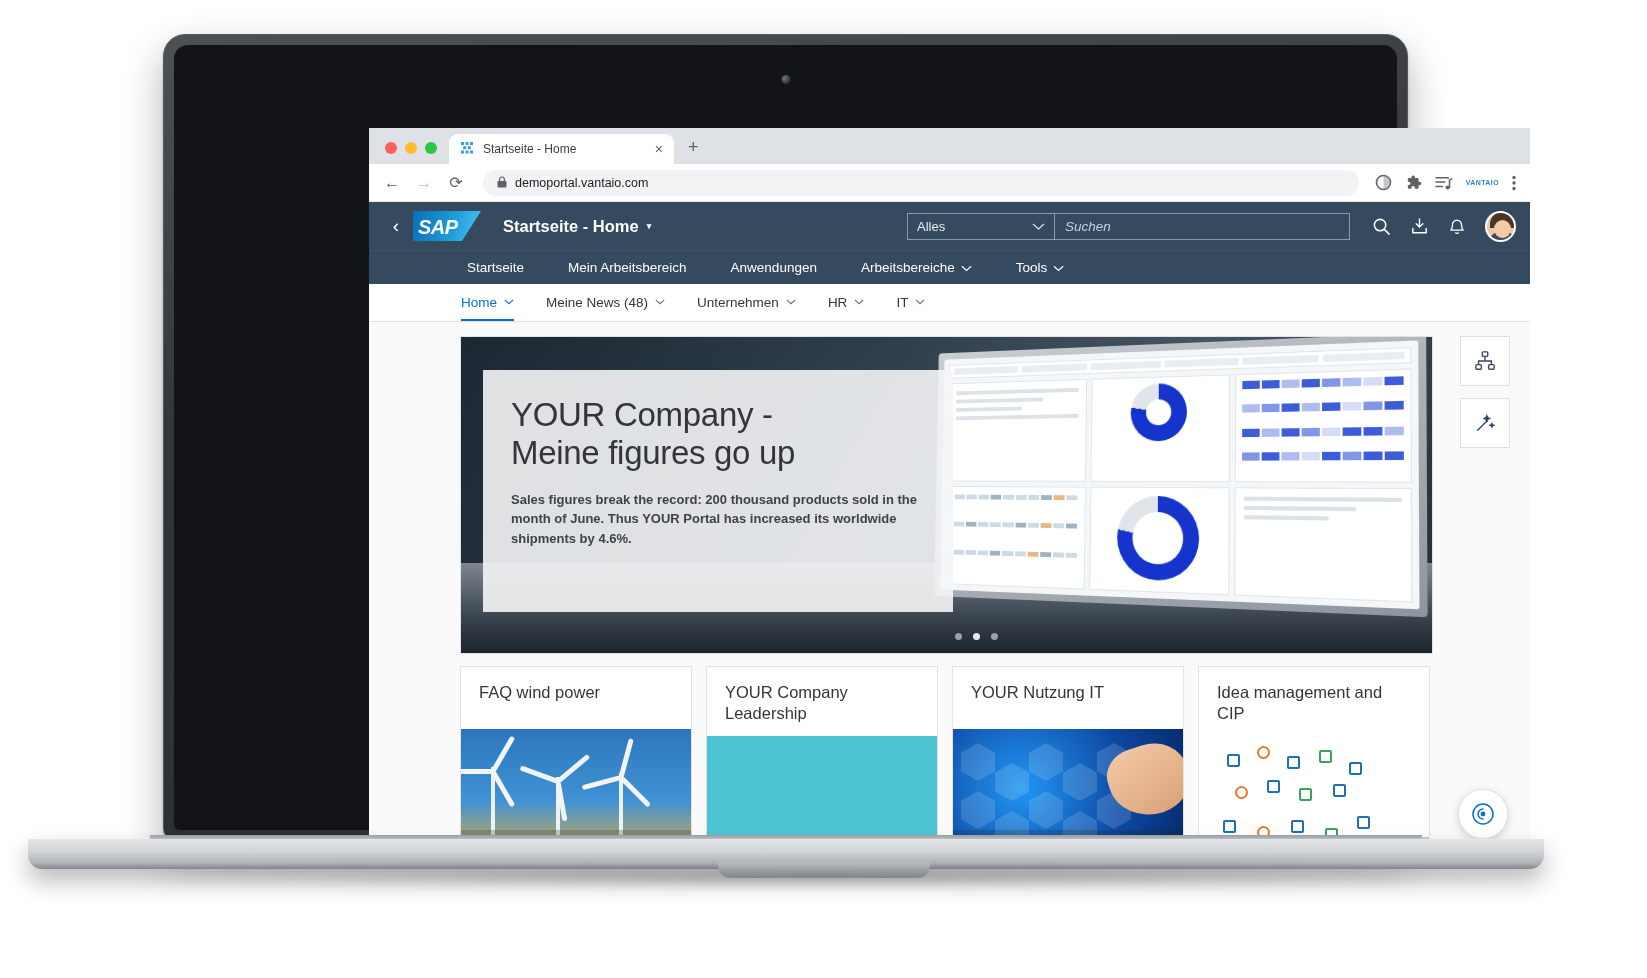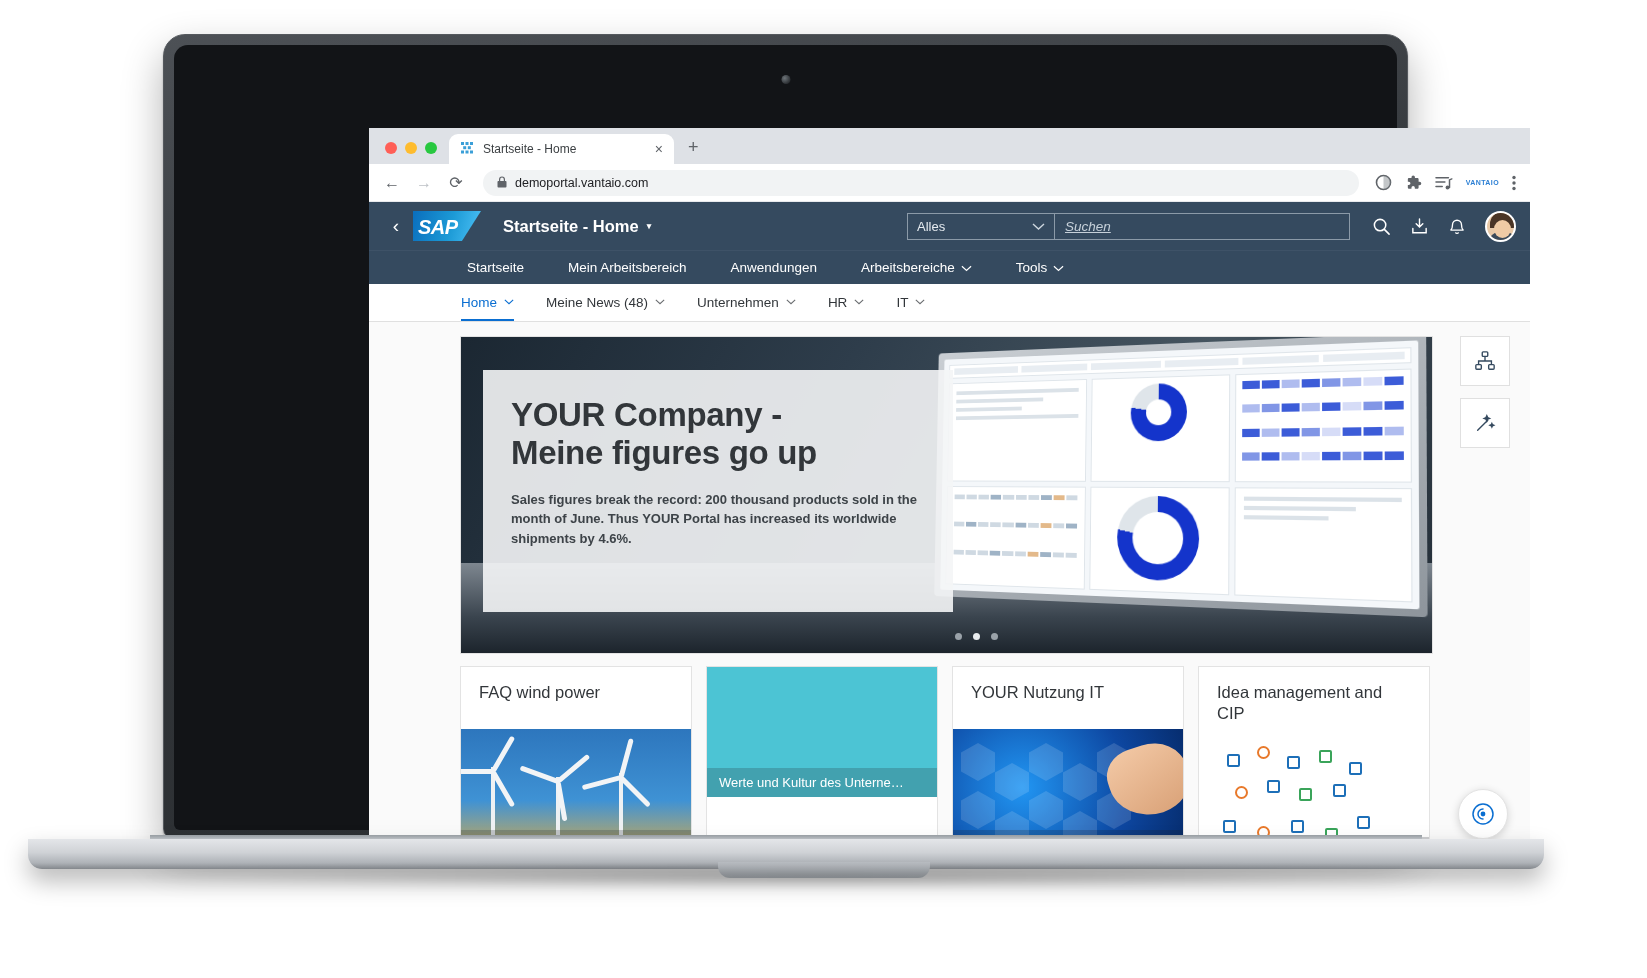--- a/index.html
+++ b/index.html
@@ -126,21 +126,21 @@
 
   .search-wrap { margin-left: auto; display:flex; align-items:center; gap: 0; }
   .scope-select {
     width: 148px; height: 27px; background:#354a5f; border: 1px solid #8b9aa8;
     color:#e6ebf0; font-size: 13px; display:flex; align-items:center;
     justify-content: space-between; padding: 0 9px; cursor:pointer;
   }
   .search-input {
     width: 295px; height: 27px; background:#354a5f; border:1px solid #8b9aa8;
     border-left: none; color:#c6d0d9; font-size: 13.5px; font-style: italic;
-    padding: 0 10px; display:flex; align-items:center;text-decoration:underline;
+    padding: 0 10px; display:flex; align-items:center;
   }
   .hdr-icons { display:flex; align-items:center; gap: 19px; margin-left: 22px; }
   .hdr-ic { color:#fff; cursor:pointer; display:flex; }
   .avatar {
     width: 31px; height: 31px; border-radius:50%; overflow:hidden;
     border: 2px solid #fff; background: #e8c9a8; position: relative; cursor:pointer;
   }
   .avatar .hair { position:absolute; left:3px; top:-1px; width:25px; height:16px; border-radius: 12px 12px 0 0; background:#4a3526;}
   .avatar .face { position:absolute; left:7px; top:7px; width:17px; height:18px; border-radius: 50%; background:#f0cba5;}
   .avatar .body { position:absolute; left:2px; bottom:-4px; width:27px; height:12px; border-radius: 10px 10px 0 0; background:#3b4a5a;}
@@ -211,21 +211,21 @@
   .hmap i:nth-child(4n){ background:#9fb3c6; } .hmap i:nth-child(9n){ background:#e3b98a;}
   .htop { grid-column: 1 / -1; display:flex; gap:4px; padding: 3px 5px; background:#fff; border:1px solid #dfe5ea;}
   .htop i { flex:1; height: 7px; background:#e8edf2; display:block; }
 
   .hero-card {
     position:absolute; left: 22px; top: 33px; width: 470px; height: 242px;
     background: rgba(244,245,246,.90);
     padding: 26px 28px;
   }
   .hero-h1 {
-    font-size: 33px; font-weight: bold; color:#32363a; line-height: 1.16; letter-spacing: -.3px;
+    font-size: 33px; font-weight: normal; color:#32363a; line-height: 1.16; letter-spacing: -.3px;
   }
   .hero-p { margin-top: 17px; font-size: 13px; color:#3d4348; line-height: 1.52; font-weight: bold; }
 
   .carousel-dots {
     position:absolute; left: 494px; bottom: 13px; display:flex; gap: 11px; z-index: 5;
   }
   .cdot { width: 7px; height:7px; border-radius:50%; background:#9aa2a9; cursor:pointer; }
   .cdot.on { background:#e9ecef; }
 
   .side-tools { position:absolute; right: 20px; top: 14px; display:flex; flex-direction:column; gap: 12px; }
@@ -617,20 +617,21 @@
                     <span class="turb" style="left:158px; top:44px; height:74px;"></span>
                     <span class="blade" style="left:160px; top:46px; transform: rotate(-75deg);"></span>
                     <span class="blade" style="left:160px; top:46px; transform: rotate(45deg);"></span>
                     <span class="blade" style="left:160px; top:46px; transform: rotate(165deg);"></span>
                   </div>
                   <div class="card-cap">Hier die häufigsten Fragen zur…</div>
                 </div>
               </div>
 
               <div class="card">
+                <div class="card-title">YOUR Company Leadership</div>
                 <div class="card-img">
                   <div class="art-team">
                     <span class="person" style="left:52px;"><span class="head"></span><span class="torso"></span></span>
                     <span class="person" style="left:80px;"><span class="head"></span><span class="torso"></span></span>
                     <span class="person gold" style="left:108px; bottom:22px;"><span class="head"></span><span class="torso"></span></span>
                     <span class="person" style="left:136px;"><span class="head"></span><span class="torso"></span></span>
                     <span class="person" style="left:164px;"><span class="head"></span><span class="torso"></span></span>
                   </div>
                   <div class="card-cap">Werte und Kultur des Unterne…</div>
                 </div>

